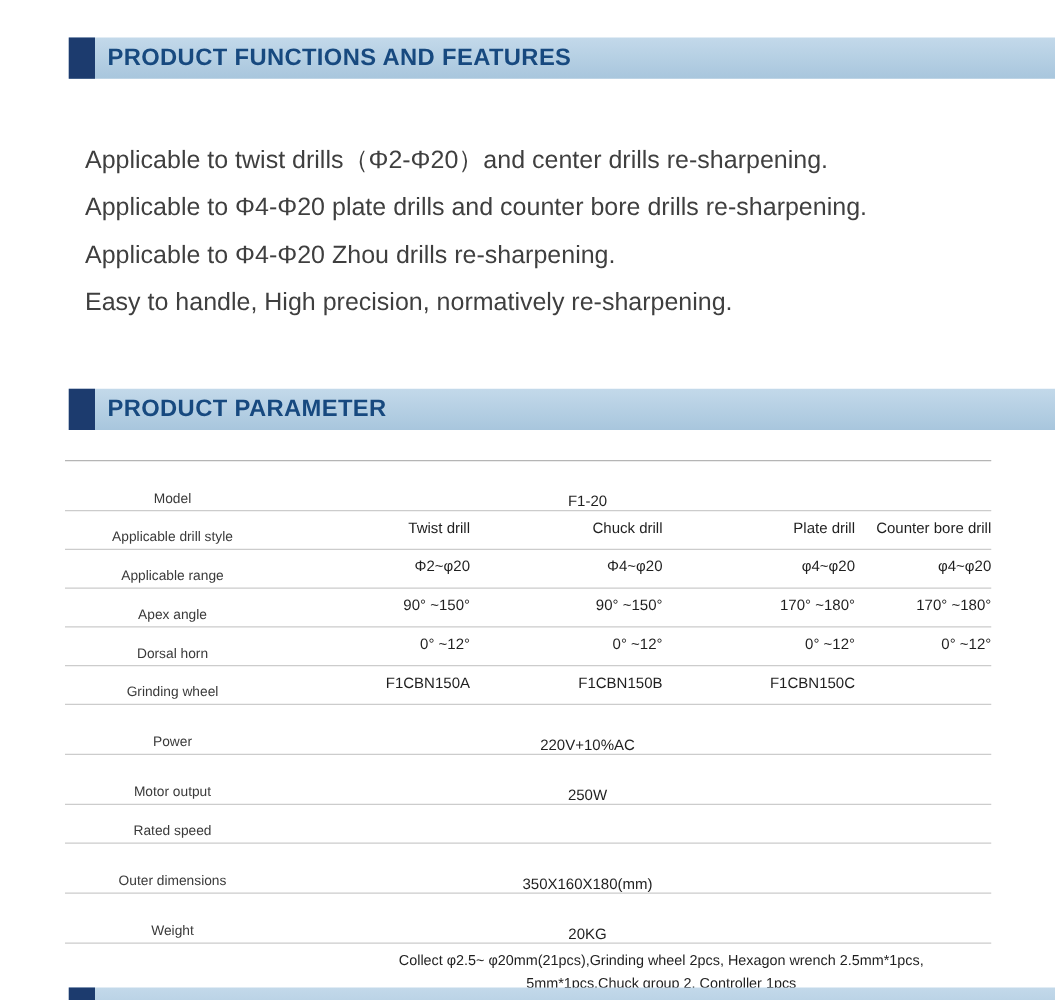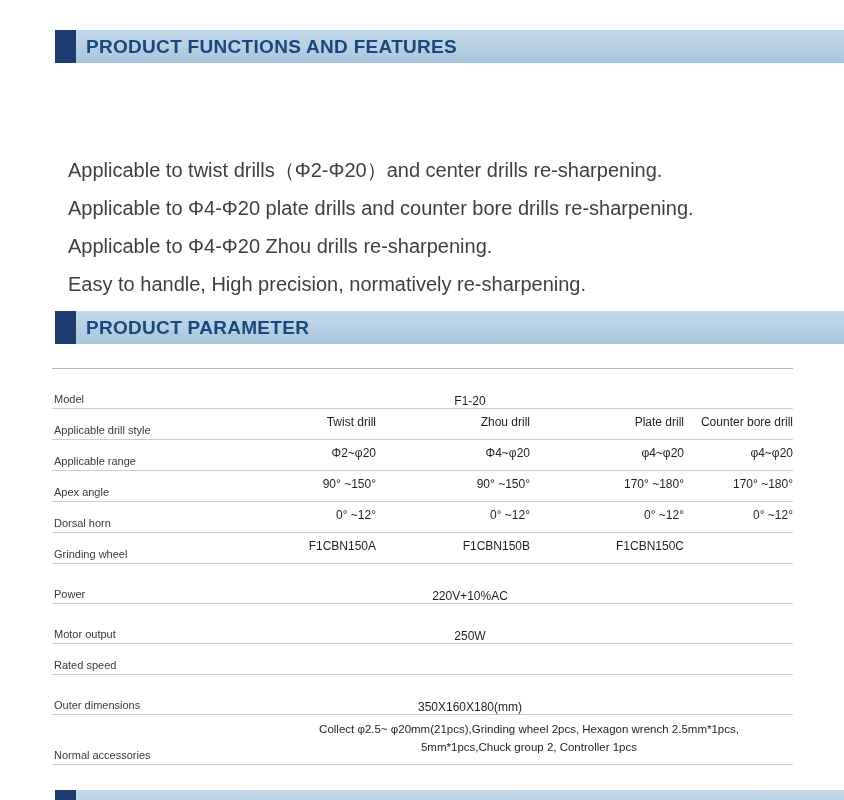--- a/index.html
+++ b/index.html
@@ -20,40 +20,40 @@
   .bar-1 { top:30px; }
   .bar-2 { top:311px; }
   .bar-3 { top:790px; } 
   .accent { width:21px; height:100%; background:#1c3b6e; flex:none; }
   .section-title {
     font-size:19px; font-weight:bold; color:#17497f;
     margin-left:10px; letter-spacing:0.3px; white-space:nowrap;
   }
 
   
-  .features { position:absolute; top:109px; left:68px; list-style:none;margin-top:42px; }
+  .features { position:absolute; top:109px; left:68px; list-style:none; }
   .features li {
     font-size:20px; color:#3f3f3f; line-height:38px; white-space:nowrap;
   }
 
   
   .param-table {
     position:absolute; top:368px; left:52px; width:741px;
     border-top:1px solid #b5b5b5;
   }
   .trow {
     display:grid;
     grid-template-columns:170px 154px 154px 154px 1fr;
     border-bottom:1px solid #cccccc;
     min-height:31px;
   }
   .tlabel {
     grid-column:1; align-self:end;
     padding:0 0 3px 2px;
-    font-size:11px; color:#3a3a3a; white-space:nowrap;
+    font-size:11px; color:#3a3a3a; white-space:nowrap;text-align:center;
   }
   .tcell {
     align-self:start; padding-top:6px;
     font-size:12px; color:#1f1f1f; white-space:nowrap;text-align:right;
   }
   .tspan {
     grid-column:2 / 6; align-self:start; padding-top:6px;
     text-align:center; padding-right:75px;
     font-size:12px; color:#1f1f1f;margin-top:19px;
   }
@@ -89,21 +89,21 @@
   <div class="param-table">
 
     <div class="trow">
       <div class="tlabel">Model</div>
       <div class="tspan">F1-20</div>
     </div>
 
     <div class="trow">
       <div class="tlabel">Applicable drill style</div>
       <div class="tcell">Twist drill</div>
-      <div class="tcell">Zhou drill</div>
+      <div class="tcell">Chuck drill</div>
       <div class="tcell">Plate drill</div>
       <div class="tcell">Counter bore drill</div>
     </div>
 
     <div class="trow">
       <div class="tlabel">Applicable range</div>
       <div class="tcell">Φ2~φ20</div>
       <div class="tcell">Φ4~φ20</div>
       <div class="tcell">φ4~φ20</div>
       <div class="tcell">φ4~φ20</div>
@@ -144,20 +144,24 @@
 
     <div class="trow">
       <div class="tlabel">Rated speed</div>
     </div>
 
     <div class="trow">
       <div class="tlabel">Outer dimensions</div>
       <div class="tspan">350X160X180(mm)</div>
     </div>
 
+    <div class="trow">
+      <div class="tlabel">Weight</div>
+      <div class="tspan">20KG</div>
+    </div>
 
     <div class="trow">
       <div class="tlabel">Normal accessories</div>
       <div class="taccess">Collect φ2.5~ φ20mm(21pcs),Grinding wheel 2pcs, Hexagon wrench 2.5mm*1pcs,
 5mm*1pcs,Chuck group 2, Controller 1pcs</div>
     </div>
 
   </div>
 
   <header class="section-bar bar-3">

